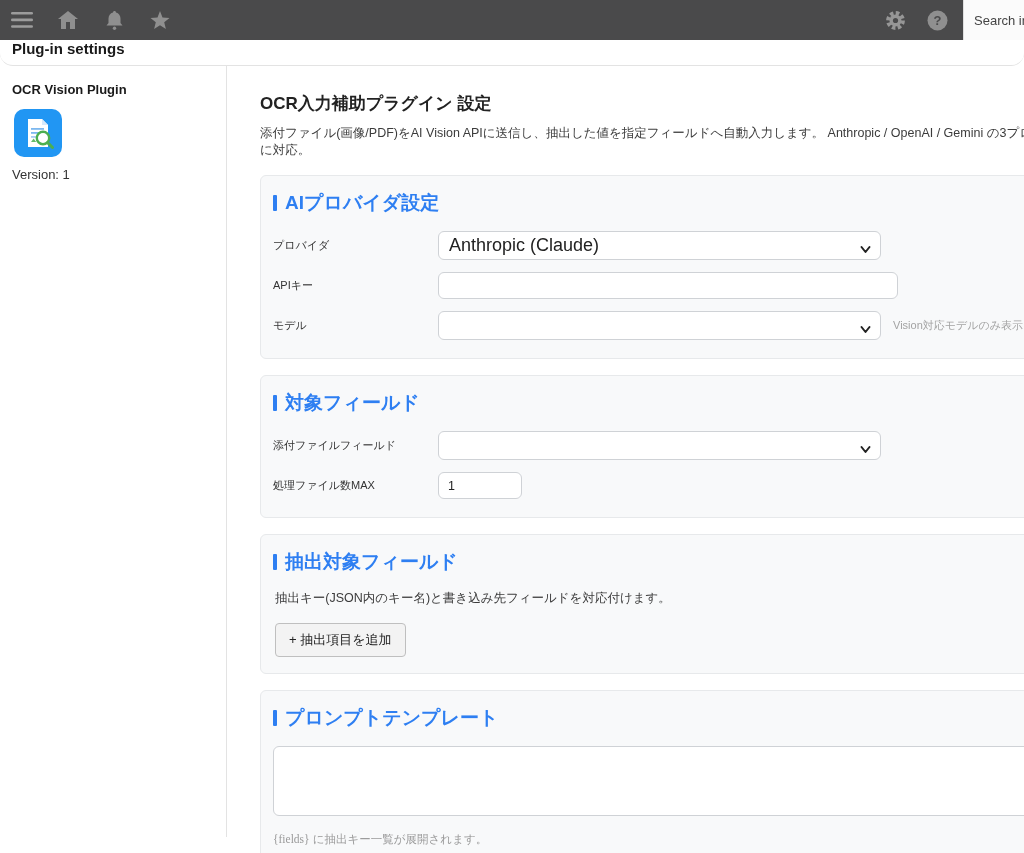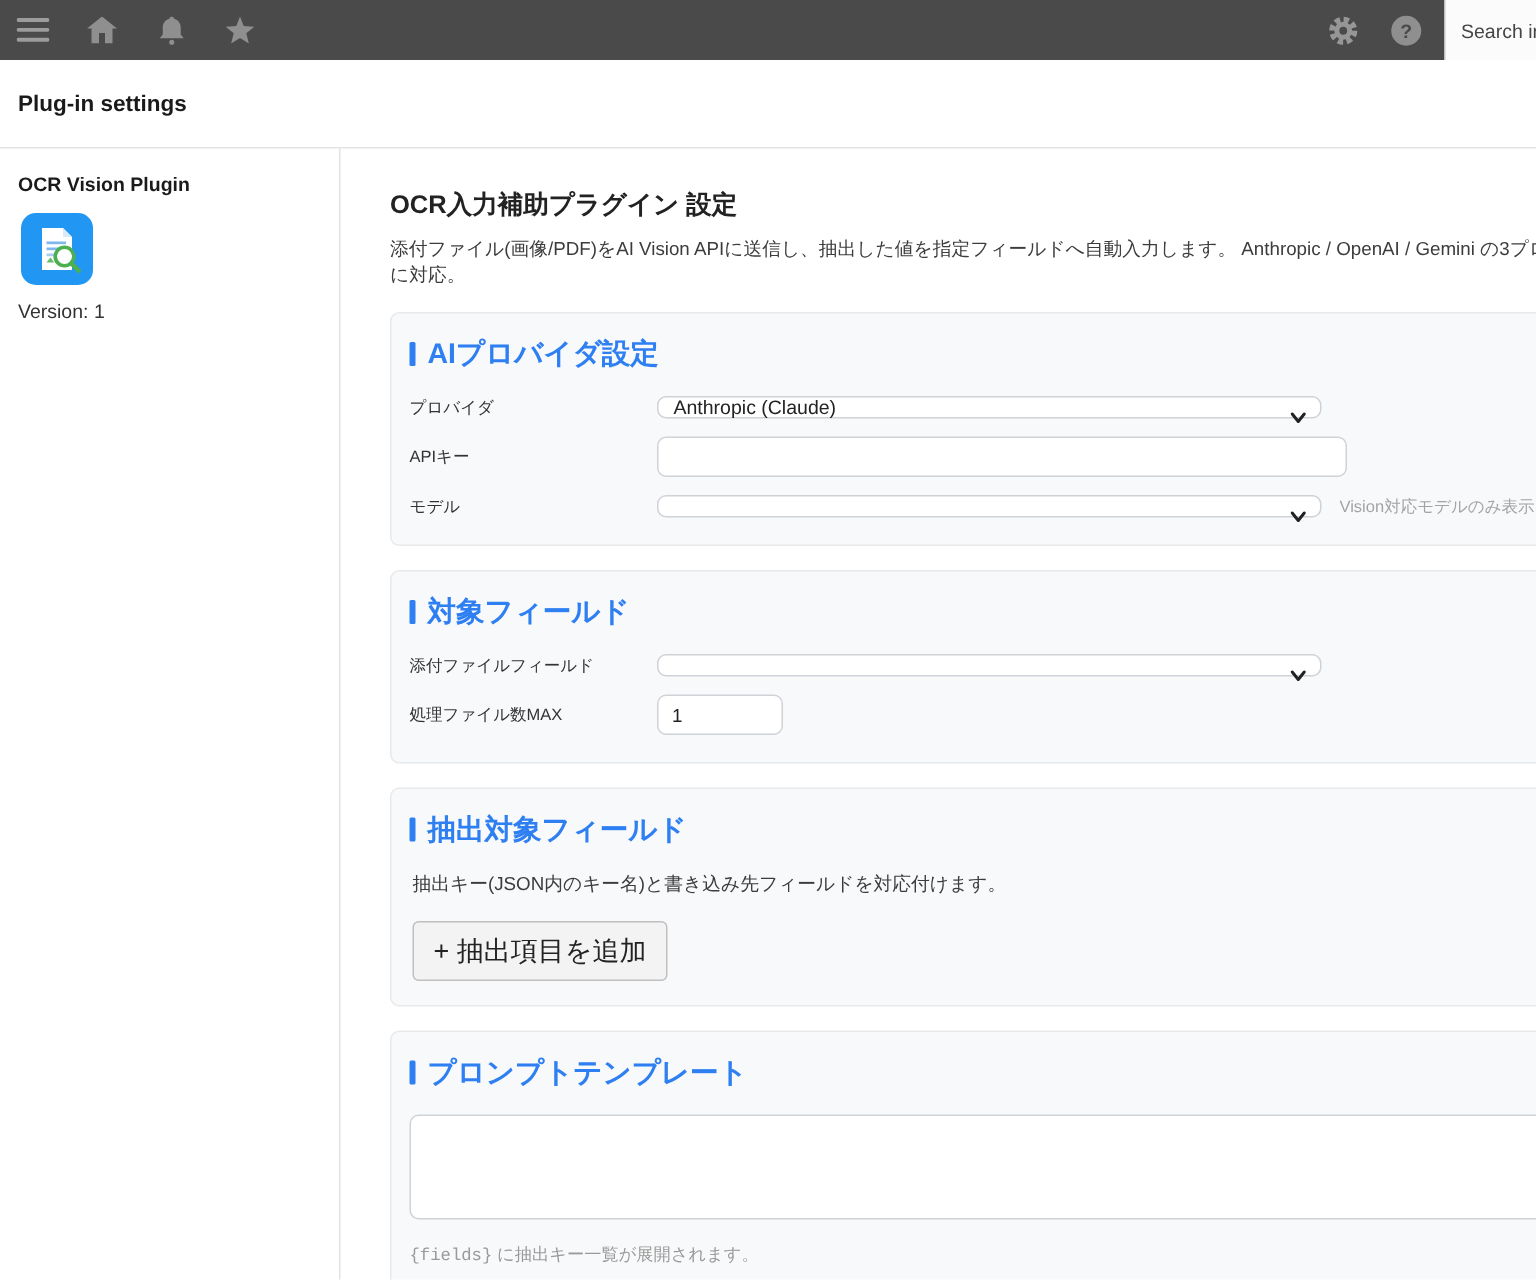--- a/index.html
+++ b/index.html
@@ -9,22 +9,22 @@
   
   .topbar { position:relative; height:40px; background:#4a4a4b; display:flex; align-items:center; }
   .tb-left { display:flex; align-items:center; gap:22px; padding-left:10px; }
   .tb-icon { display:flex; align-items:center; justify-content:center; width:24px; height:24px; cursor:pointer; }
   .tb-right { position:absolute; right:61px; top:0; height:40px; display:flex; align-items:center; gap:18px; padding-right:14px; }
   .tb-search { position:absolute; left:963px; top:0; width:220px; height:40px; background:#fbfbfb;
                border:none; border-left:1px solid #e0e0e0; padding:0 0 0 10px; font-size:13px; color:#444; outline:none; }
   .tb-search::placeholder { color:#444; opacity:1; }
 
   
-  .page-header { height:59px; display:flex; align-items:center; padding-left:12px;
-                 border-bottom:1px solid #e3e3e3; background:#fff; }
+  .page-header { height:26px; display:flex; align-items:flex-start; padding-left:12px;
+                 border-bottom:1px solid #e3e3e3; background:#fff;border-radius:20px; }
   .page-header h2 { font-size:15px; font-weight:bold; color:#1a1a1a; }
 
   
   .content { display:flex; height:771px; }
   .sidebar { width:227px; flex:0 0 227px; border-right:1px solid #e3e3e3; padding:16px 12px; }
   .plugin-name { font-size:13px; font-weight:bold; color:#1a1a1a; }
   .plugin-icon { margin:12px 0 10px 2px; width:48px; height:48px; }
   .plugin-version { font-size:13px; color:#333; }
 
   .main { padding:26px 0 0 33px; width:853px; }
@@ -35,40 +35,40 @@
   .card { width:820px; background:#f8f9fa; border:1px solid #e7e9eb; border-radius:6px;
           padding:14px 12px 16px 12px; margin-top:16px; }
   .sec-title { display:flex; align-items:center; gap:8px; margin-bottom:15px; }
   .sec-bar { width:4px; height:16px; background:#2e7ff2; border-radius:1px; }
   .sec-title span { color:#2e7ff2; font-size:19px; font-weight:bold; }
 
   .frow { display:flex; align-items:center; margin-bottom:12px; }
   .frow:last-child { margin-bottom:2px; }
   .flabel { width:165px; flex:0 0 165px; font-size:11px; color:#333; }
 
-  .sel { position:relative; width:443px; height:15px; background:#fff; border:1px solid #cfd2d6;
+  .sel { position:relative; width:443px; height:29px; background:#fff; border:1px solid #cfd2d6;
          border-radius:6px; display:flex; align-items:center; padding:0 26px 0 10px;
-         font-size:13px; color:#222; cursor:pointer; }
+         font-size:18px; color:#222; cursor:pointer; }
   .sel .chev { position:absolute; right:9px; top:7px; }
 
   .txt { width:460px; height:27px; background:#fff; border:1px solid #cfd2d6; border-radius:6px;
          padding:0 9px; font-size:12.5px; color:#222; outline:none; }
   .txt.small { width:84px; }
   .hint { font-size:11px; color:#a3a3a3; margin-left:12px; white-space:nowrap; }
   .hint.dark { color:#8a8a8a; font-size:11.5px; }
 
   .card .sub-desc { font-size:12.5px; color:#3c3c3c; margin:2px 0 16px 2px; }
   .add-btn { display:inline-block; background:#f3f3f3; border:1px solid #bfbfbf; border-radius:4px;
-             padding:7px 13px; font-size:18px; color:#222; cursor:pointer; margin-left:2px; }
+             padding:7px 13px; font-size:13px; color:#222; cursor:pointer; margin-left:2px; }
 
   .prompt-ta { display:block; width:796px; height:70px; background:#fff; border:1px solid #cfd2d6;
                border-radius:6px; resize:none; outline:none; font-size:12.5px; padding:8px;
                font-family:"Liberation Sans",sans-serif; }
   .prompt-hint { margin-top:16px; font-size:11.5px; color:#9a9a9a; }
-  .prompt-hint .code { font-family:Liberation Mono, monospace; }
+  .prompt-hint .code { font-family:Liberation Serif, serif; }
 </style>
 </head>
 <body>
 
 <div class="topbar">
   <div class="tb-left">
     <span class="tb-icon">
       <svg width="22" height="16" viewBox="0 0 22 16">
           <g fill="#9c9c9c">
             <rect x="0" y="0" width="22" height="2.6" rx="1.3"></rect>

